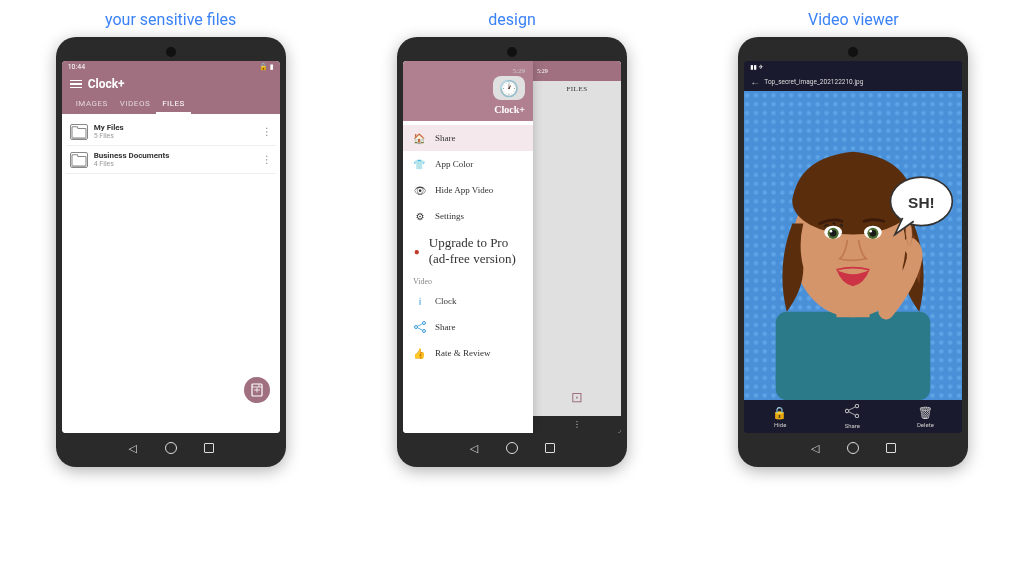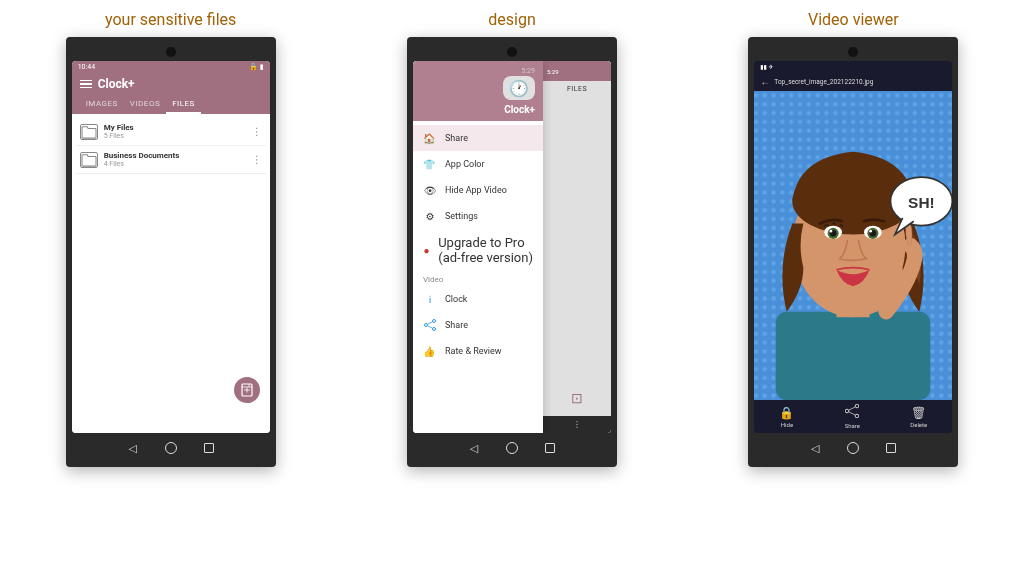--- a/index.html
+++ b/index.html
@@ -15,31 +15,31 @@
     .panel {
       flex: 1;
       display: flex;
       flex-direction: column;
       align-items: center;
       padding-top: 10px;
       position: relative;
     }
     .panel-title {
       font-size: 16px;
-      color: #a16207;
+      color: #3b82f6;
       margin-bottom: 8px;
       text-align: center;
     }
 
     
     .phone {
-      width: 210px;
+      width: 230px;
       height: 430px;
       background: #2a2a2a;
-      border-radius: 4px;
+      border-radius: 20px;
       padding: 10px 6px;
       position: relative;
       display: flex;
       flex-direction: column;
       box-shadow: 0 4px 16px rgba(0,0,0,0.3);
     }
     .phone-top-bar {
       display: flex;
       justify-content: center;
       margin-bottom: 4px;
@@ -357,21 +357,21 @@
     </div>
   </div>
 </div>
 
 <div class="panel">
   <div class="panel-title">design</div>
   <div class="phone">
     <div class="phone-top-bar">
       <div class="phone-camera"></div>
     </div>
-    <div class="phone-screen" style="position:relative; flex-direction:row;">
+    <div class="phone-screen" style="position:relative; flex-direction:row;font-family:Liberation Serif, serif;">
 
       <div style="width:130px; display:flex; flex-direction:column; height:100%; background:#fff; box-shadow: 2px 0 8px rgba(0,0,0,0.15); z-index:2;">
         <div style="background:#b08090; height:60px; display:flex; flex-direction:column; align-items:flex-end; justify-content:flex-end; padding:6px 8px;">
           <div style="font-size:7px; color:#ccc; margin-bottom:1px;">5:29</div>
           <div class="app-icon-round">🕐</div>
           <div class="menu-app-name">Clock+</div>
         </div>
         <div class="drawer">
           <div class="drawer-item active">
             <div class="drawer-icon" style="color:#c06070;">🏠</div>

